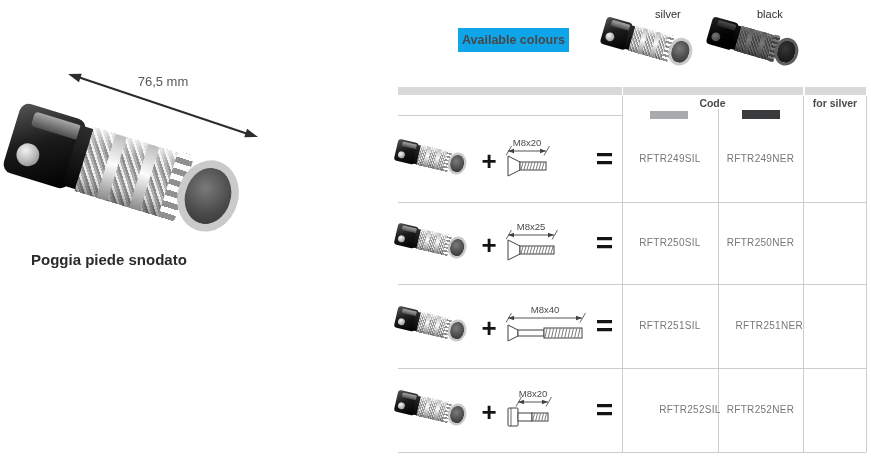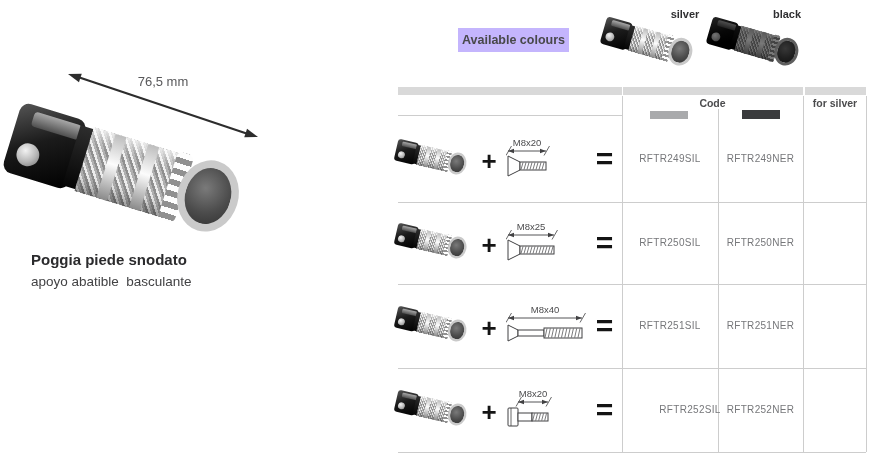--- a/index.html
+++ b/index.html
@@ -36,24 +36,24 @@
   
   .dim-svg{position:absolute;left:15px;top:58px;}
   .dim-line{stroke:#2d2d2d;stroke-width:2.2;}
   .dim-head{fill:#2d2d2d;}
   .dim-text{font-size:13px;fill:#58585a;text-anchor:middle;}
   .prod-title{position:absolute;left:31px;top:251px;font-size:15px;font-weight:bold;color:#2b2b2d;}
   .prod-desc{position:absolute;left:31px;top:272px;font-size:13.5px;color:#424244;line-height:19px;}
   .prod-desc div{white-space:pre;}
 
   
-  .colours-box{position:absolute;left:458px;top:28px;width:111px;height:24px;background:#c4b5fd;
+  .colours-box{position:absolute;left:458px;top:28px;width:111px;height:24px;background:#0ea5e9;
                text-align:center;line-height:24px;font-size:12.5px;font-weight:bold;color:#48484a;}
-  .sample-label{position:absolute;top:8px;width:60px;text-align:center;
-                font-size:11px;font-weight:bold;color:#2f2f31;}
+  .sample-label{position:absolute;top:8px;width:60px;text-align:left;
+                font-size:11px;font-weight:normal;color:#2f2f31;}
 
   
   .strip{position:absolute;top:87px;height:8px;background:#d9d9d9;}
   .vl{position:absolute;width:1px;background:#cdcdcd;}
   .hl{position:absolute;height:1px;background:#cdcdcd;}
   .th{position:absolute;top:97px;text-align:center;font-size:10.5px;font-weight:bold;color:#4b4b4d;}
   .swatch{position:absolute;}
   .code{position:absolute;text-align:center;font-size:10px;color:#76777a;letter-spacing:.3px;}
   .op{position:absolute;color:#141414;text-align:center;font-weight:900;}
   .plus{font-size:26px;line-height:30px;width:24px;}
@@ -92,21 +92,20 @@
         <div class="fp-barrel"></div>
       <div class="fp-ring r1"></div>
         <div class="fp-ring r2"></div>
       <div class="fp-scallop"></div>
         <div class="fp-cap"></div>
     </div>
   </div>
 
   <div class="prod-title">Poggia piede snodato</div>
   <div class="prod-desc">
-    <div>apoyo abatible  basculante</div>
   </div>
 
   <div class="colours-box">Available colours</div>
 
   <div class="sample-label" style="left:655px;">silver</div>
   <div class="sample-label" style="left:757px;">black</div>
 
   <div class="pegpos" style="left:608px;top:14px;">
     <div class="footpeg fp-sample">
       <div class="fp-clamp">
@@ -235,21 +234,21 @@
     <polygon class="ah" points="2,14 8,11.8 8,16.2"></polygon>
     <polygon class="ah" points="76,14 70,11.8 70,16.2"></polygon>
     <path class="tick" d="M0,18.5 L5.5,9 M74,18.5 L79.5,9"></path>
     <path class="part" d="M2,21 L2,37 L12,32 L12,26 Z"></path>
     <rect class="part" x="12" y="26" width="26" height="6"></rect>
     <rect class="part" x="38" y="24" width="38" height="10"></rect>
     <path class="hatch" d="M41,24.5 l-2,9 M44.3,24.5 l-2,9 M47.6,24.5 l-2,9 M50.9,24.5 l-2,9 M54.2,24.5 l-2,9 M57.5,24.5 l-2,9 M60.8,24.5 l-2,9 M64.1,24.5 l-2,9 M67.4,24.5 l-2,9 M70.7,24.5 l-2,9 M74,24.5 l-2,9"></path>
   </svg>
   <div class="op equals" style="left:590px;top:309px;">=</div>
   <div class="code" style="left:622px;top:320px;width:96px;">RFTR251SIL</div>
-  <div class="code" style="left:718px;top:320px;width:85px;">RFTR251NER</div>
+  <div class="code" style="left:718px;top:320px;width:85px;text-align:right;">RFTR251NER</div>
 
   <div class="pegpos" style="left:399px;top:388px;">
     <div class="footpeg fp-row">
       <div class="fp-clamp">
           <div class="fp-slot"></div>
           <div class="fp-pin"></div>
         </div>
       <div class="fp-link"></div>
         <div class="fp-barrel"></div>
       <div class="fp-ring r1"></div>

